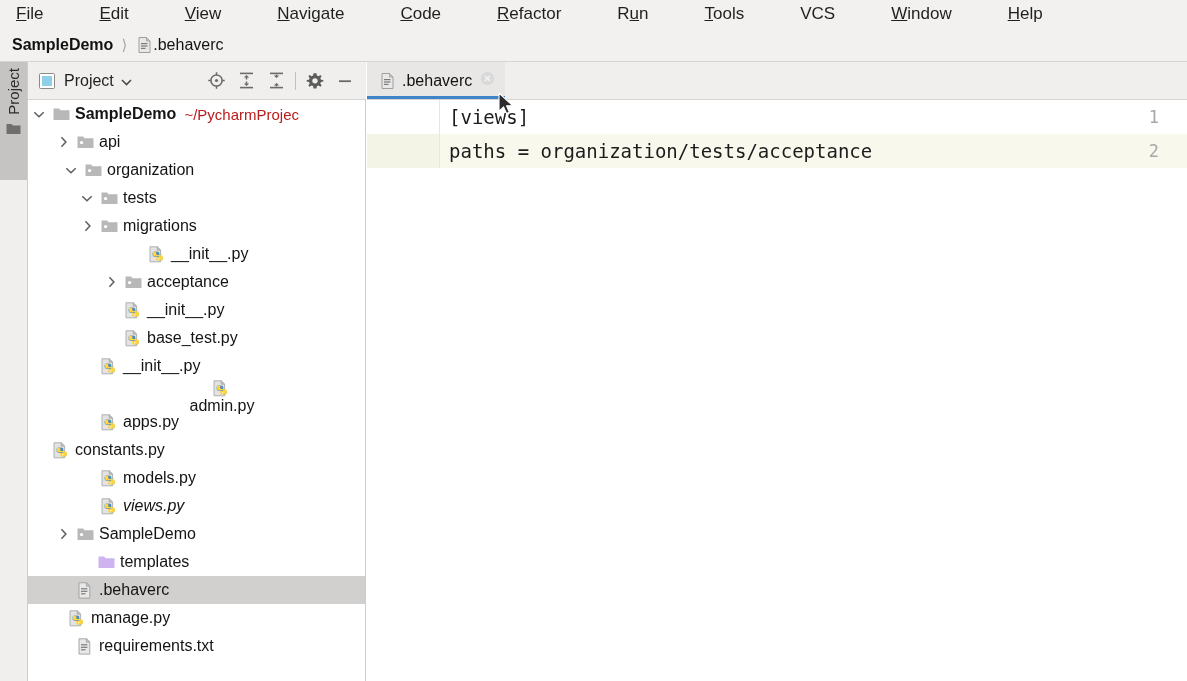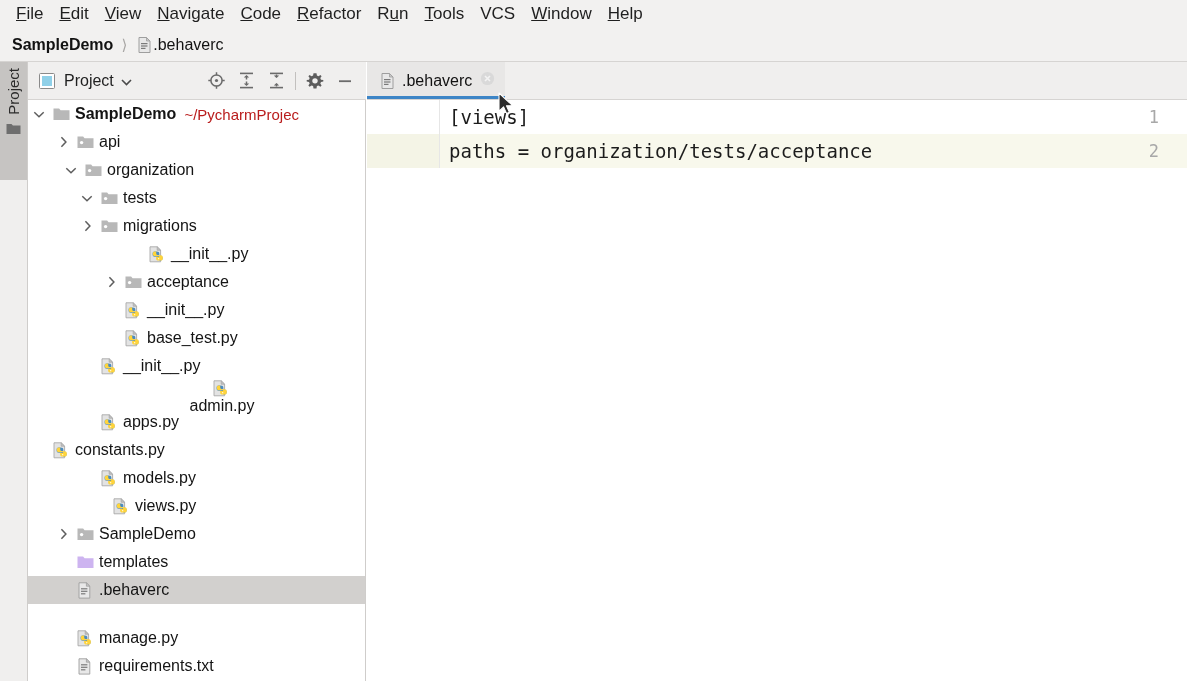--- a/index.html
+++ b/index.html
@@ -10,21 +10,21 @@
     font-family: "Liberation Sans", sans-serif;
     -webkit-font-smoothing: antialiased;
   }
   #app { position: relative; width: 1187px; height: 681px; }
 
   
   .menubar {
     position: absolute; left: 0; top: 0; width: 1187px; height: 28px;
     background: #f2f1f0;
     display: flex; align-items: center;
-    padding-left: 8px; box-sizing: border-box;
+    padding-left: 8px; box-sizing: border-box; gap: 40px;
   }
   .menu-item {
     font-size: 17px; color: #1f1f1f;
     padding: 0 8px; height: 26px; line-height: 26px;
     white-space: nowrap; cursor: default;
   }
   .menu-item .mn { text-decoration: underline; }
 
   
   .breadcrumb {
@@ -431,21 +431,21 @@
             <path d="M1 0.8 h7.2 L11.6 4.2 v11.6 H1 Z" fill="#e3e3e3" stroke="#a8a8a8" stroke-width="0.9"></path>
             <path d="M8.2 0.8 L11.6 4.2 H8.2 Z" fill="#c4c4c4" stroke="#a8a8a8" stroke-width="0.8"></path>
             <path d="M7.4 5.4 c2.4 0 2.9 0.9 2.9 2.1 v1.6 H7.3 v0.7 h4.1 c1.3 0 2.2 0.6 2.2 2.3 c0 1.8 -0.8 2.4 -2.2 2.4 h-1.2 v-1.7 c0 -1.3 -0.9 -2.1 -2.2 -2.1 H5.6 c-1.1 0 -2 -0.8 -2 -2 V7.5 c0 -1.2 0.7 -2.1 2 -2.1 Z" fill="#4b8bbe"></path>
             <circle cx="5.6" cy="7.0" r="0.62" fill="#ffffff"></circle>
             <path d="M9.9 16.0 c-2.4 0 -2.9 -0.9 -2.9 -2.1 v-1.6 h3.0 v-0.7 H5.9 c-1.3 0 -2.2 -0.6 -2.2 -2.3 c0 -1.8 0.8 -2.4 2.2 -2.4 h1.2 v1.7 c0 1.3 0.9 2.1 2.2 2.1 h2.4 c1.1 0 2 0.8 2 2 v1.2 c0 1.2 -0.7 2.1 -2 2.1 Z" fill="#ffd43b" transform="translate(0.1,-1.4)"></path>
             <circle cx="9.7" cy="12.7" r="0.62" fill="#ffffff"></circle>
           </svg>
         </span>
         <span class="tree-label">models.py</span>
       </div>
-      <div class="tree-row" style="padding-left: 60px;">
+      <div class="tree-row" style="padding-left: 48px; font-style: italic;">
         <span class="arrow-box"></span>
         <span class="icon-box">
           <svg width="16" height="17" viewBox="0 0 16 17">
             <path d="M1 0.8 h7.2 L11.6 4.2 v11.6 H1 Z" fill="#e3e3e3" stroke="#a8a8a8" stroke-width="0.9"></path>
             <path d="M8.2 0.8 L11.6 4.2 H8.2 Z" fill="#c4c4c4" stroke="#a8a8a8" stroke-width="0.8"></path>
             <path d="M7.4 5.4 c2.4 0 2.9 0.9 2.9 2.1 v1.6 H7.3 v0.7 h4.1 c1.3 0 2.2 0.6 2.2 2.3 c0 1.8 -0.8 2.4 -2.2 2.4 h-1.2 v-1.7 c0 -1.3 -0.9 -2.1 -2.2 -2.1 H5.6 c-1.1 0 -2 -0.8 -2 -2 V7.5 c0 -1.2 0.7 -2.1 2 -2.1 Z" fill="#4b8bbe"></path>
             <circle cx="5.6" cy="7.0" r="0.62" fill="#ffffff"></circle>
             <path d="M9.9 16.0 c-2.4 0 -2.9 -0.9 -2.9 -2.1 v-1.6 h3.0 v-0.7 H5.9 c-1.3 0 -2.2 -0.6 -2.2 -2.3 c0 -1.8 0.8 -2.4 2.2 -2.4 h1.2 v1.7 c0 1.3 0.9 2.1 2.2 2.1 h2.4 c1.1 0 2 0.8 2 2 v1.2 c0 1.2 -0.7 2.1 -2 2.1 Z" fill="#ffd43b" transform="translate(0.1,-1.4)"></path>
             <circle cx="9.7" cy="12.7" r="0.62" fill="#ffffff"></circle>
           </svg>
@@ -459,21 +459,21 @@
           </svg>
         </span>
         <span class="icon-box">
           <svg width="17" height="14" viewBox="0 0 17 14">
             <path d="M0.5 1.5 h5.6 l1.5 1.7 H16.5 V13 H0.5 Z" fill="#b8b8b8"></path>
             <circle cx="4.6" cy="7.6" r="1.7" fill="#ffffff"></circle>
           </svg>
         </span>
         <span class="tree-label">SampleDemo</span>
       </div>
-      <div class="tree-row" style="padding-left: 24px;">
+      <div class="tree-row" style="padding-left: 35px; margin-left: 10px;">
         <span class="arrow-box"></span>
         <span class="icon-box">
           <svg width="17" height="14" viewBox="0 0 17 14">
             <path d="M0.5 1.5 h5.6 l1.5 1.7 H16.5 V13 H0.5 Z" fill="#cdb4f0"></path>
           </svg>
         </span>
         <span class="tree-label">templates</span>
       </div>
       <div class="tree-row selected" style="padding-left: 24px;">
         <span class="arrow-box"></span>
@@ -481,21 +481,21 @@
           <svg width="14" height="17" viewBox="0 0 14 17">
             <path d="M1 0.8 h7.4 L11.8 4.2 v11.9 H1 Z" fill="#e8e8e8" stroke="#9e9e9e" stroke-width="0.9"></path>
             <path d="M8.4 0.8 L11.8 4.2 H8.4 Z" fill="#c8c8c8" stroke="#9e9e9e" stroke-width="0.8"></path>
             <rect x="3" y="6.2" width="6.4" height="1.2" fill="#7a7a7a"></rect>
             <rect x="3" y="8.7" width="6.4" height="1.2" fill="#7a7a7a"></rect>
             <rect x="3" y="11.2" width="4.4" height="1.2" fill="#7a7a7a"></rect>
           </svg>
         </span>
         <span class="tree-label">.behaverc</span>
       </div>
-      <div class="tree-row" style="padding-left: 24px; margin-top: 20px;">
+      <div class="tree-row" style="padding-left: 16px;">
         <span class="arrow-box"></span>
         <span class="icon-box">
           <svg width="16" height="17" viewBox="0 0 16 17">
             <path d="M1 0.8 h7.2 L11.6 4.2 v11.6 H1 Z" fill="#e3e3e3" stroke="#a8a8a8" stroke-width="0.9"></path>
             <path d="M8.2 0.8 L11.6 4.2 H8.2 Z" fill="#c4c4c4" stroke="#a8a8a8" stroke-width="0.8"></path>
             <path d="M7.4 5.4 c2.4 0 2.9 0.9 2.9 2.1 v1.6 H7.3 v0.7 h4.1 c1.3 0 2.2 0.6 2.2 2.3 c0 1.8 -0.8 2.4 -2.2 2.4 h-1.2 v-1.7 c0 -1.3 -0.9 -2.1 -2.2 -2.1 H5.6 c-1.1 0 -2 -0.8 -2 -2 V7.5 c0 -1.2 0.7 -2.1 2 -2.1 Z" fill="#4b8bbe"></path>
             <circle cx="5.6" cy="7.0" r="0.62" fill="#ffffff"></circle>
             <path d="M9.9 16.0 c-2.4 0 -2.9 -0.9 -2.9 -2.1 v-1.6 h3.0 v-0.7 H5.9 c-1.3 0 -2.2 -0.6 -2.2 -2.3 c0 -1.8 0.8 -2.4 2.2 -2.4 h1.2 v1.7 c0 1.3 0.9 2.1 2.2 2.1 h2.4 c1.1 0 2 0.8 2 2 v1.2 c0 1.2 -0.7 2.1 -2 2.1 Z" fill="#ffd43b" transform="translate(0.1,-1.4)"></path>
             <circle cx="9.7" cy="12.7" r="0.62" fill="#ffffff"></circle>
           </svg>

